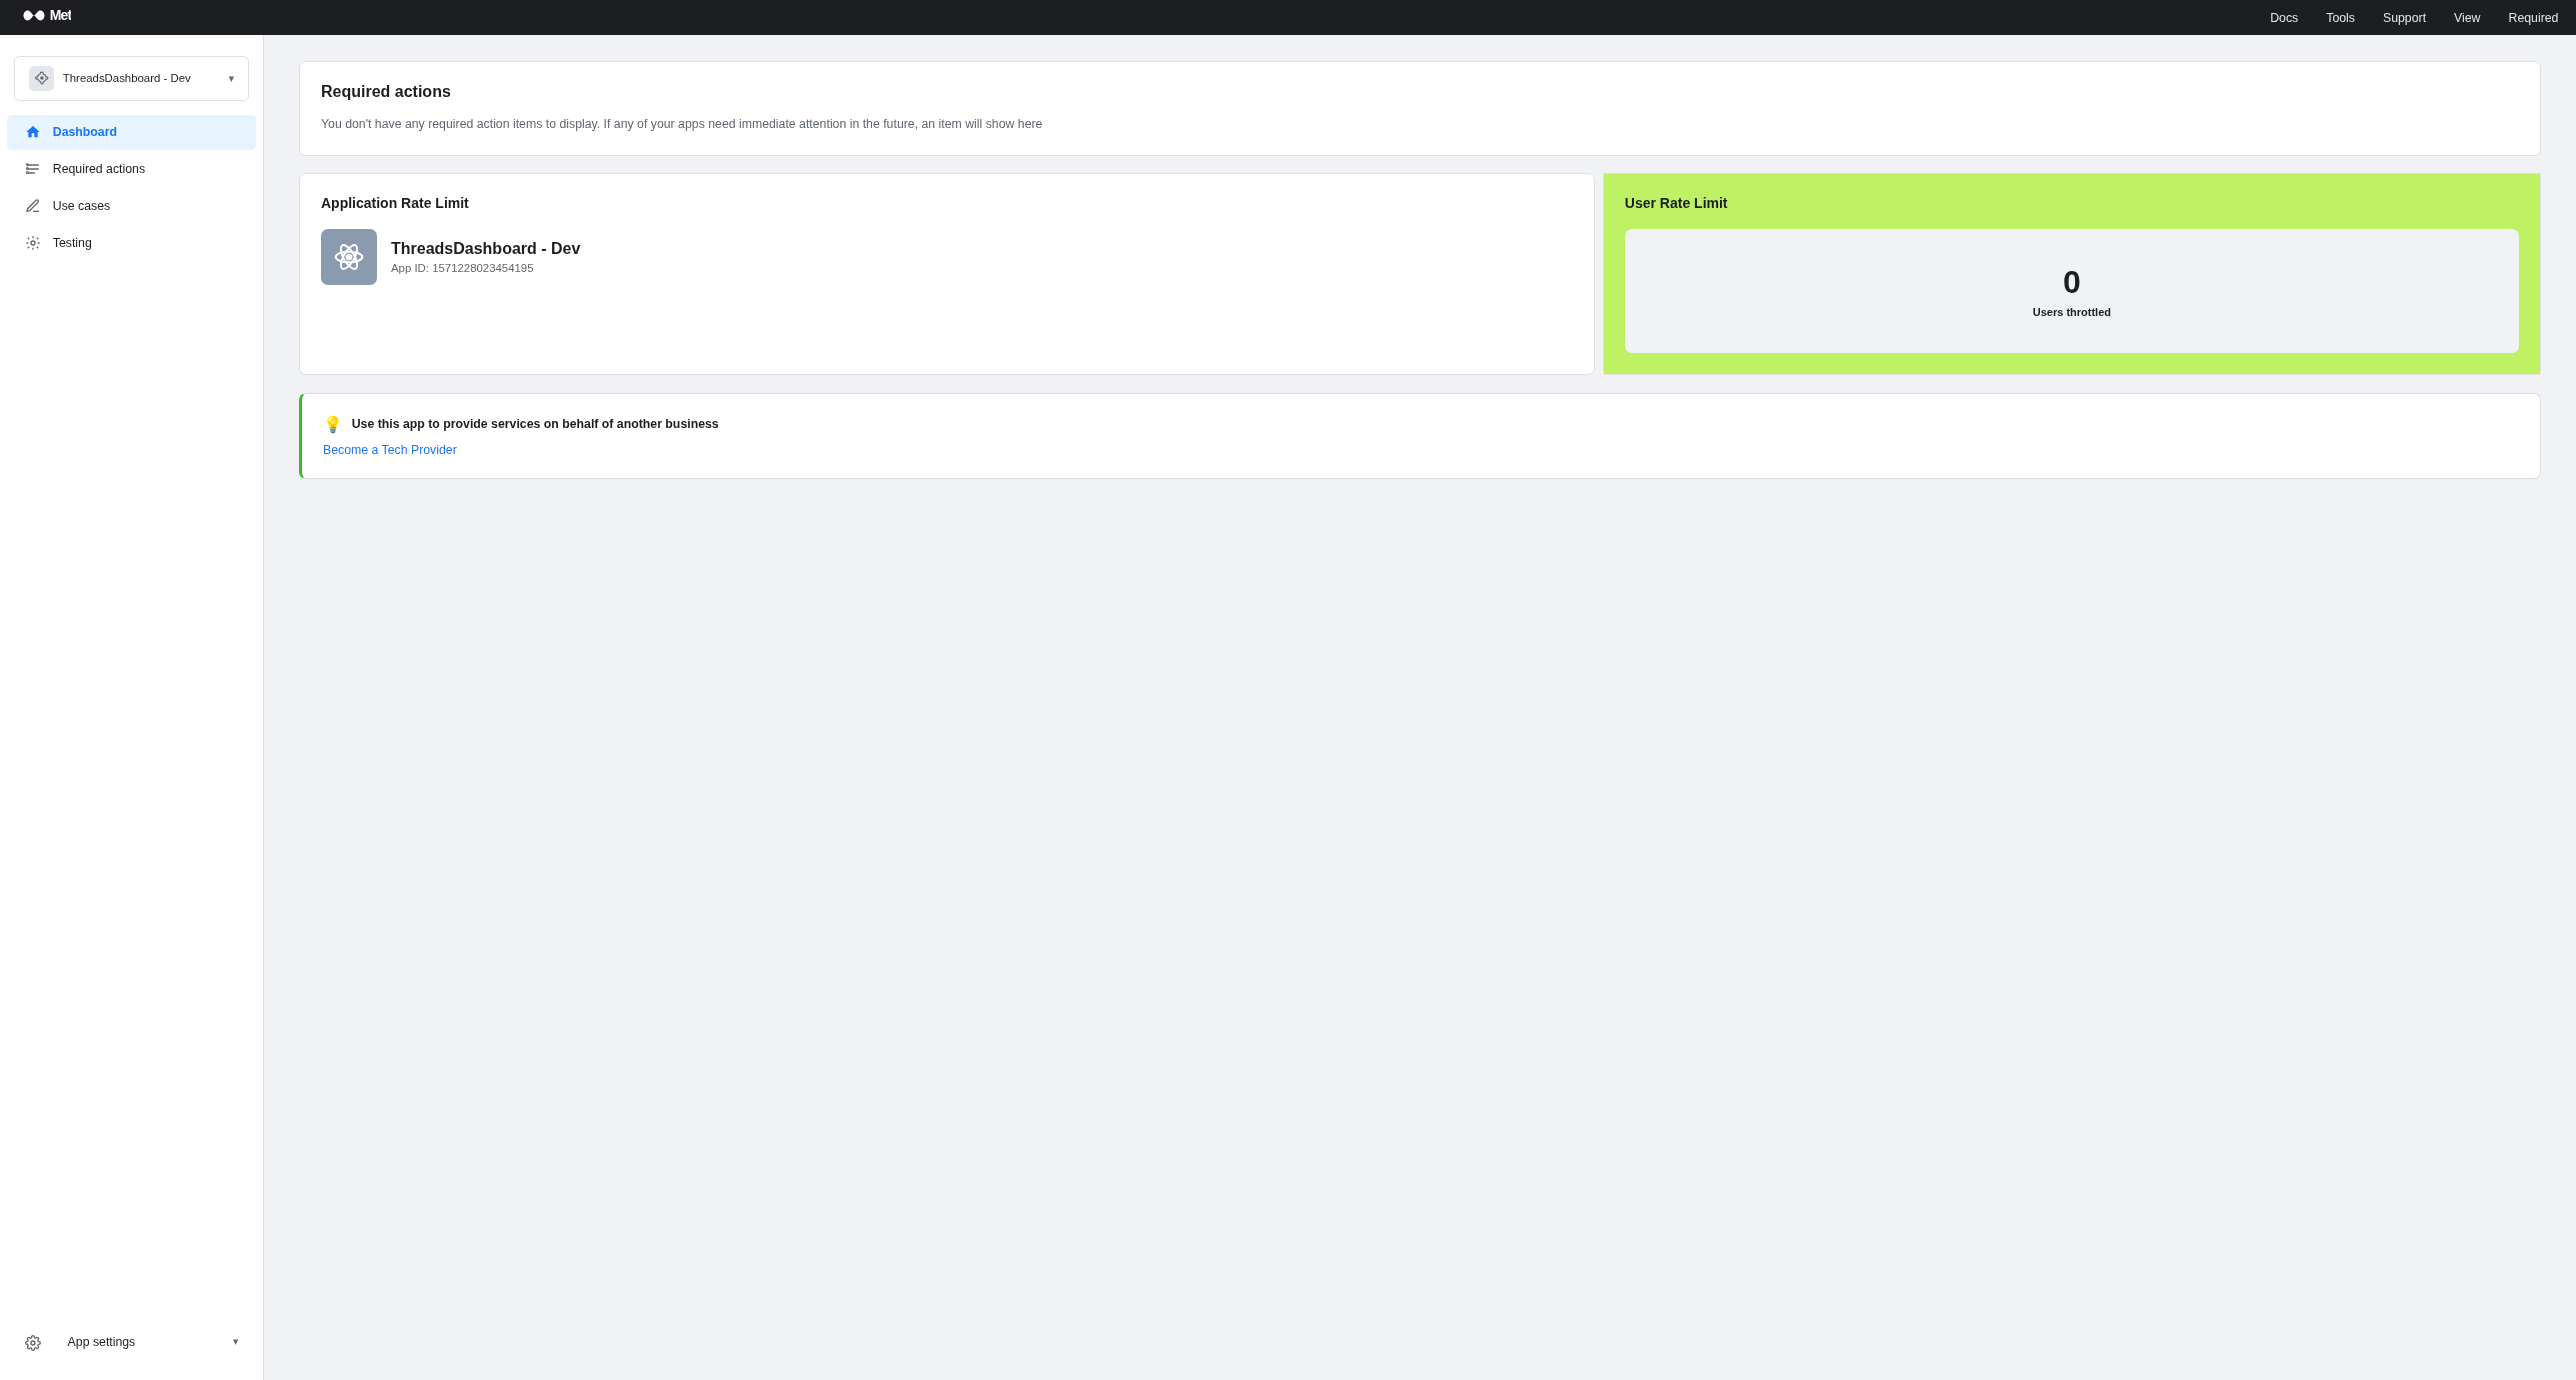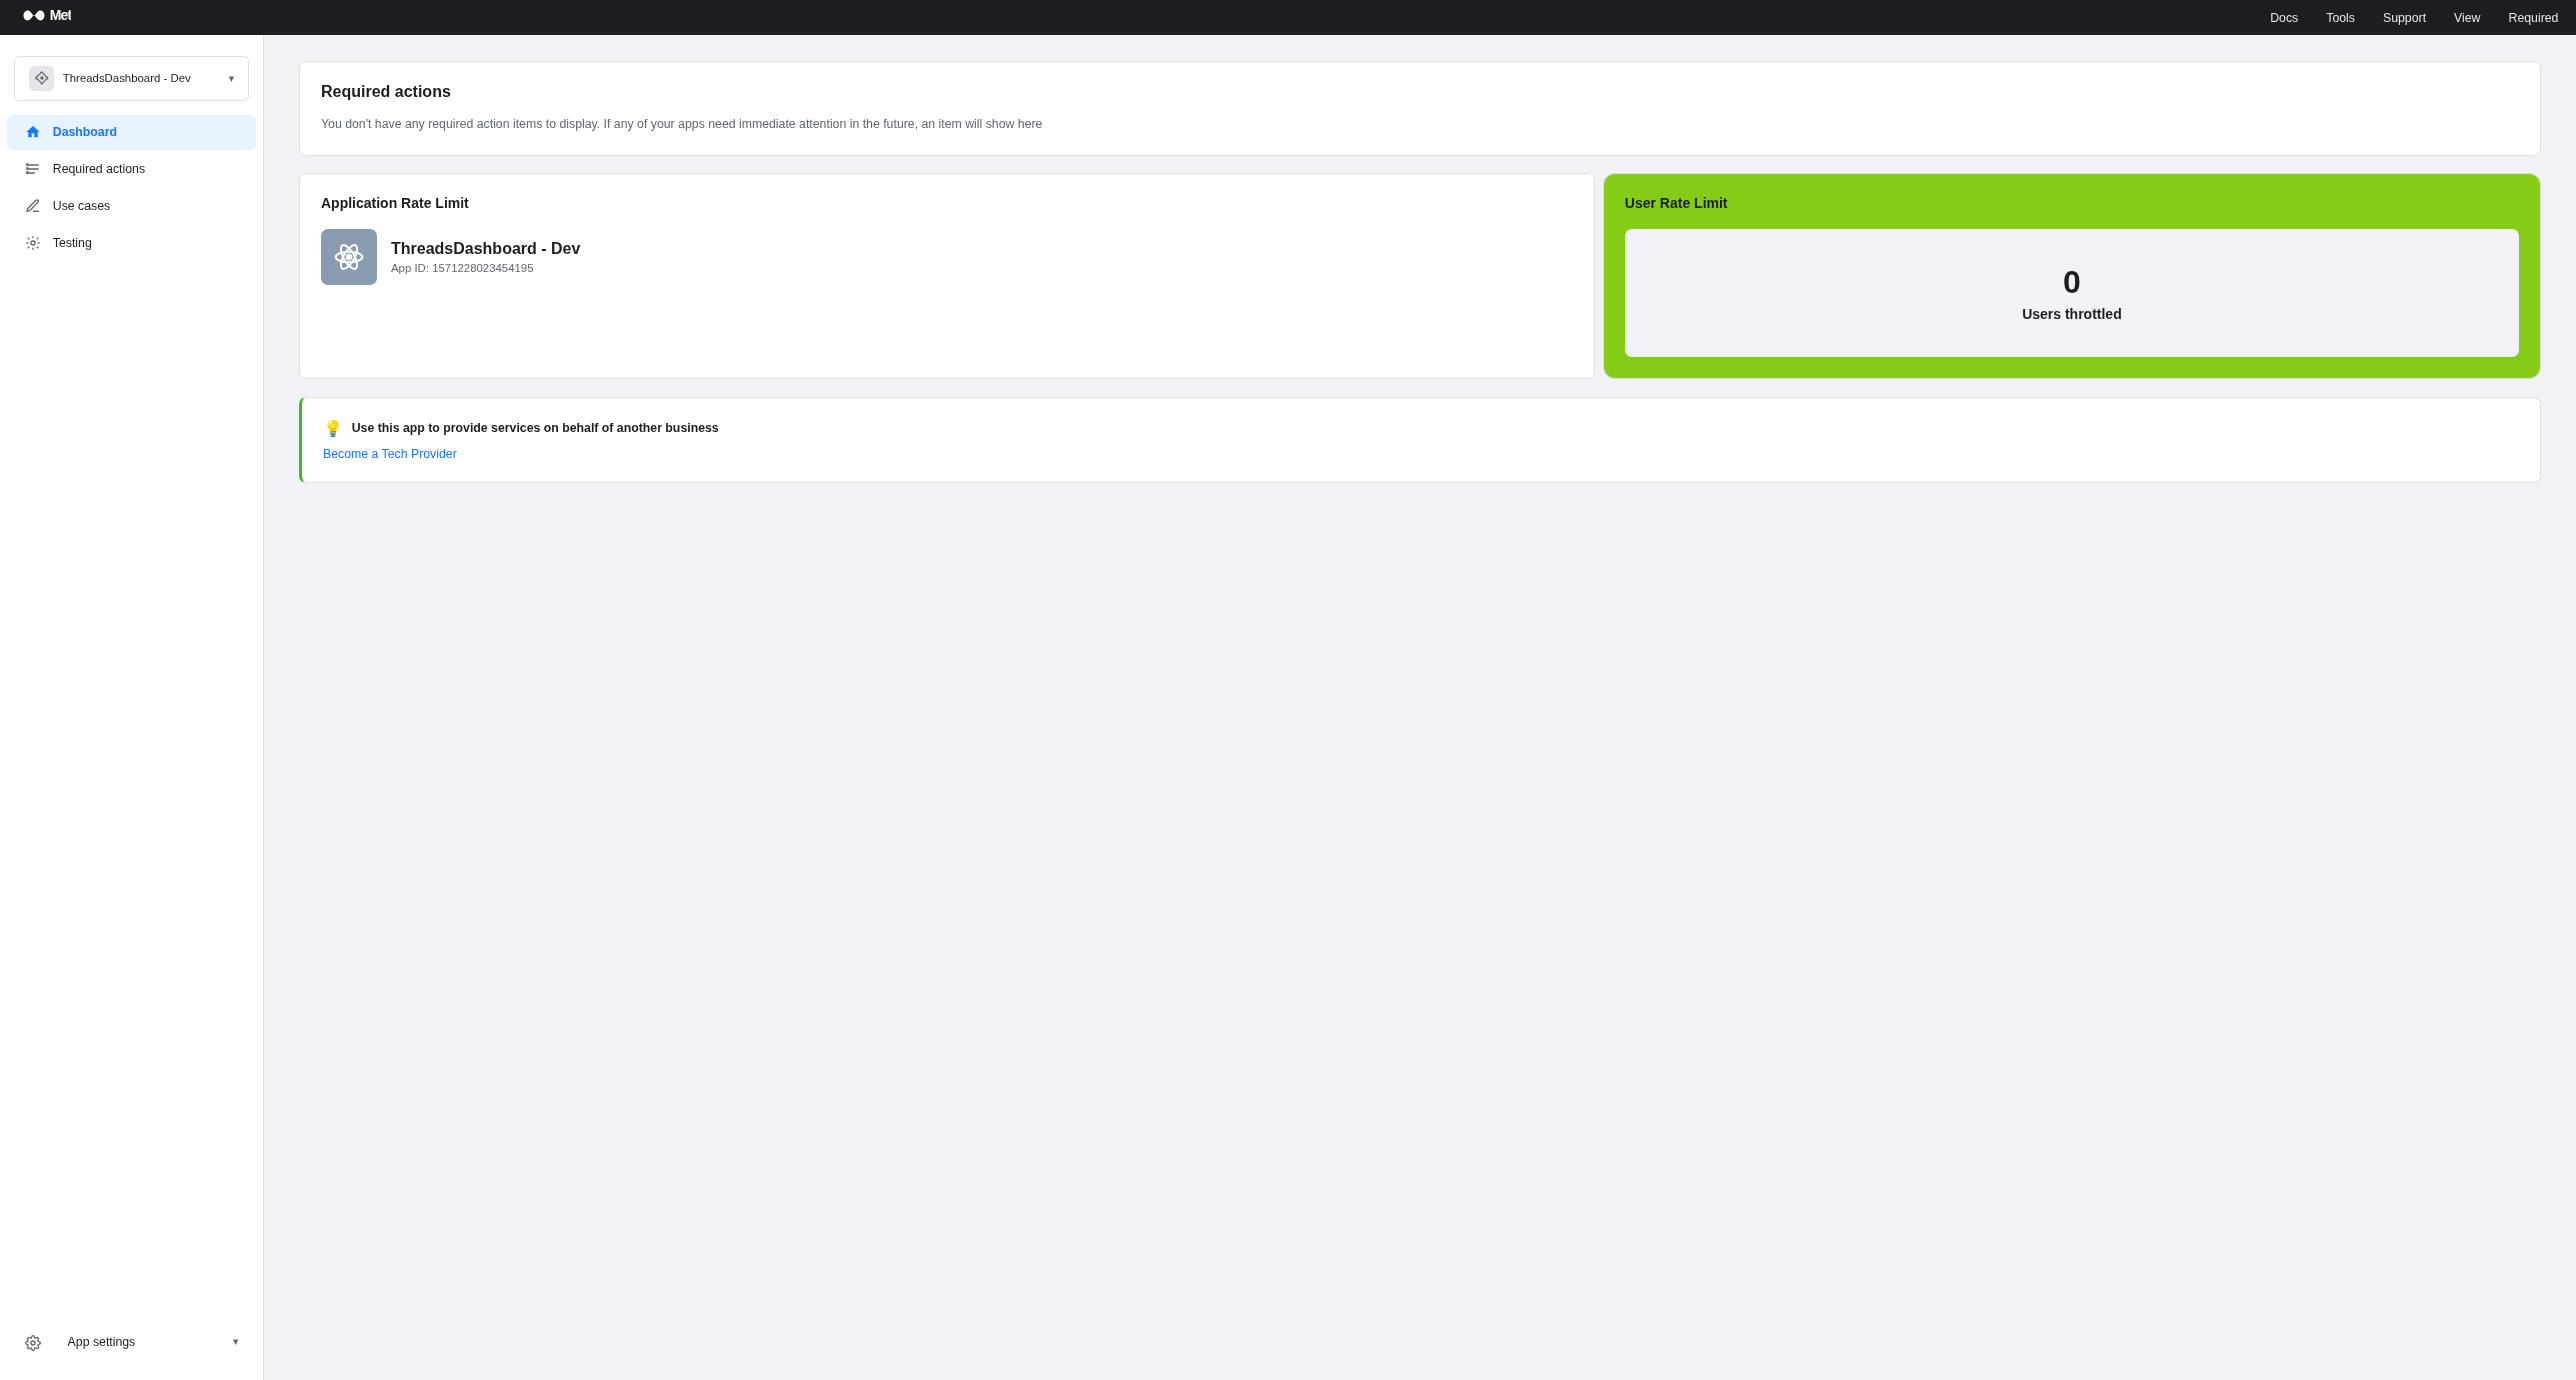--- a/index.html
+++ b/index.html
@@ -168,23 +168,23 @@
       margin-bottom: 17.6px;
     }
     .rate-limit-card {
       background: #fff;
       border: 0.9px solid #dddfe2;
       border-radius: 7px;
       padding: 21px;
       flex: 1.4;
     }
     .rate-limit-card-right {
-      background: #84cc16;
-      border: 0.9px solid #dddfe2;
-      border-radius: 12px;
+      background: #bef264;
+      border: 0.9px solid #dddfe2;
+      border-radius: 2px;
       padding: 21px;
       flex: 1;
     }
     .rate-limit-title {
       font-size: 14px;
       font-weight: 600;
       margin-bottom: 17.6px;
       color: #1c1e21;
     }
 
@@ -277,21 +277,21 @@
       justify-content: center;
       padding: 35px 17.6px;
       margin-top: 14px;
     }
     .throttled-number {
       font-size: 32px;
       font-weight: 700;
       color: #1c1e21;
     }
     .throttled-label {
-      font-size: 14px;
+      font-size: 11px;
       font-weight: 600;
       color: #1c1e21;
       margin-top: 5.3px;
     }
 
     
     .tech-provider-card {
       background: #fff;
       border: 0.9px solid #dddfe2;
       border-radius: 7px;

